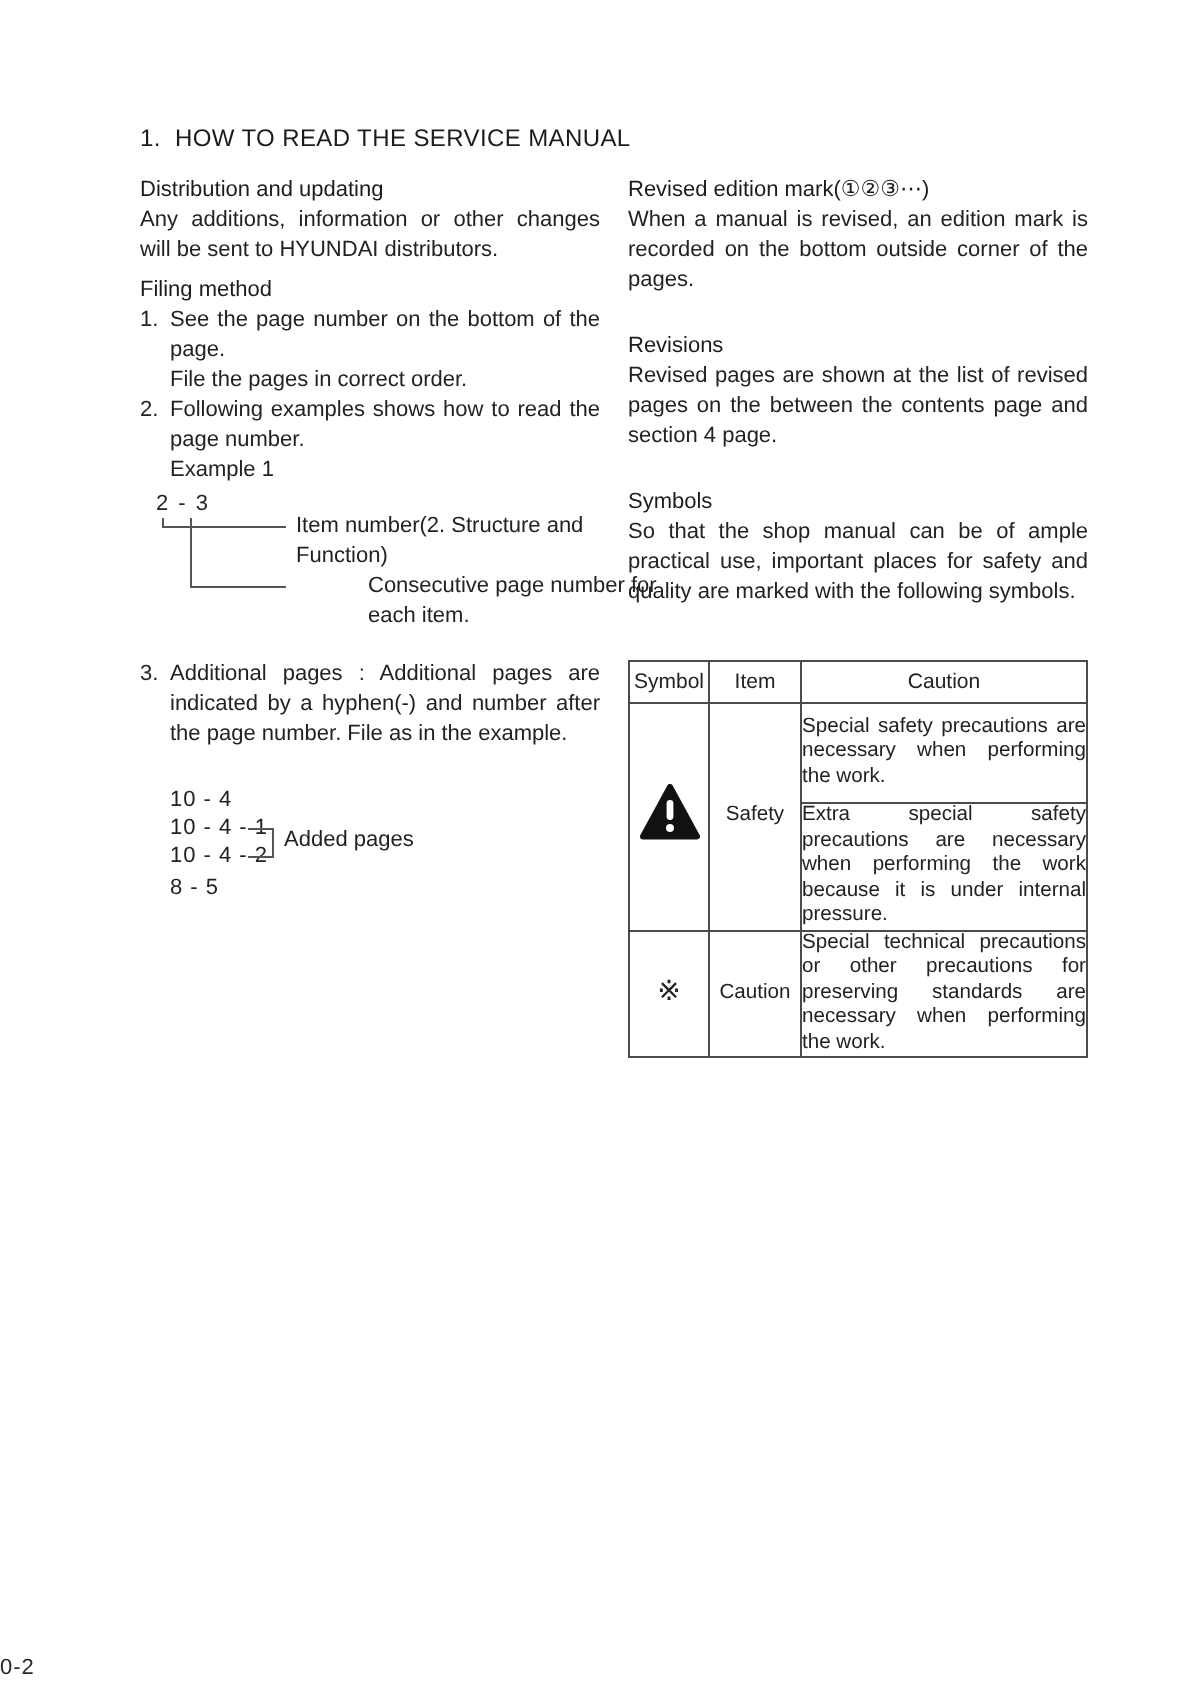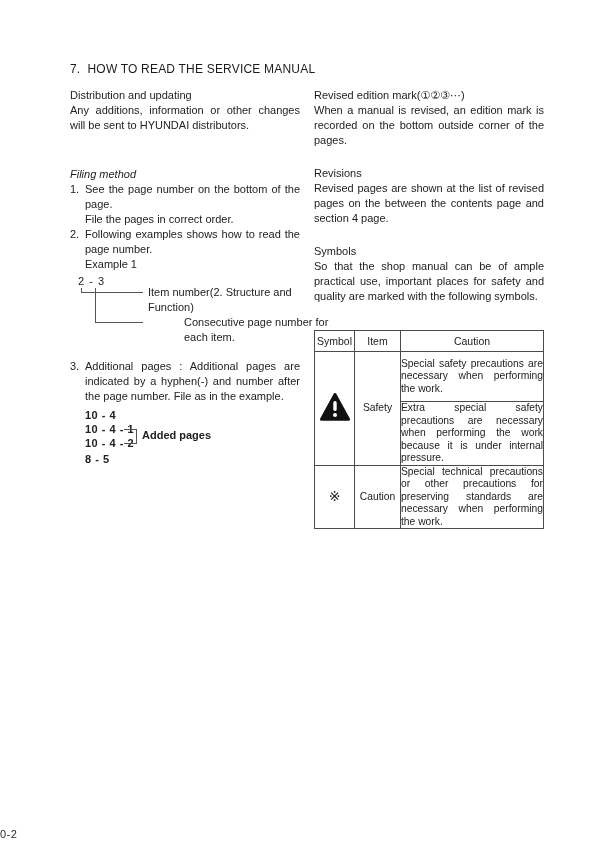--- a/index.html
+++ b/index.html
@@ -10,40 +10,40 @@
   }
   .main-heading{
     position:absolute;left:70px;top:62px;font-size:12px;letter-spacing:.2px;
     color:#1c1c1c;white-space:pre-wrap;
   }
   .col{position:absolute;top:88px;width:230px;font-size:11px;line-height:15px;}
   .col.left{left:70px;}
   .col.right{left:314px;}
   .subhead{font-size:11px;line-height:15px;color:#1c1c1c;margin:0;}
   p.body{margin:0;text-align:justify;}
-  .sp17{margin-top:34px;font-style:italic;}
+  .sp17{margin-top:5px;}
   .sp18{margin-top:18px;}
   .li{position:relative;padding-left:15px;margin-top:0;}
   .li .num{position:absolute;left:0;top:0;}
   .example-label{padding-left:15px;}
   
   .diagram1{position:relative;height:80px;margin-top:2px;}
   .d1-code{position:absolute;left:8px;top:0;letter-spacing:1px;}
   .dline{position:absolute;background:#555;}
   .d1-tick1{left:11px;top:14px;width:1px;height:5px;}
   .d1-h1{left:11px;top:18px;width:62px;height:1px;}
   .d1-v2{left:25px;top:14px;width:1px;height:35px;}
   .d1-h2{left:25px;top:48px;width:48px;height:1px;}
   .callout{position:absolute;left:78px;width:150px;line-height:15px;}
   .callout.c1{top:11px;}
   .callout.c2{top:41px;margin-left:36px;}
   
   .li3{margin-top:5px;}
   
-  .diagram2{position:relative;height:64px;margin-top:4px;font-weight:bold;}
+  .diagram2{position:relative;height:64px;margin-top:18px;}
   .pgnum{position:absolute;left:15px;letter-spacing:.5px;}
   .pg0{top:0;} .pg1{top:14px;} .pg2{top:28px;} .pg3{top:44px;}
   .d2-dash1{left:54px;top:21px;width:12px;height:1px;}
   .d2-dash2{left:54px;top:35px;width:12px;height:1px;}
   .d2-v{left:66px;top:21px;width:1px;height:15px;}
   .d2-label{position:absolute;left:72px;top:20px;}
   
   .rc-body{margin:0 0 0 0;text-align:justify;}
   
   table.symbols{
@@ -63,21 +63,21 @@
   .footer{
     position:absolute;left:0;top:828px;width:504px;text-align:left;
     font-size:11px;color:#2a2a2a;letter-spacing:.5px;
   }
 </style>
 </head>
 <body>
 
 <div class="page">
 
-  <div class="main-heading">7.  HOW TO READ THE SERVICE MANUAL</div>
+  <div class="main-heading">1.  HOW TO READ THE SERVICE MANUAL</div>
 
   <div class="col left">
 
     <div class="subhead">Distribution and updating</div>
     <p class="body">Any additions, information or other changes will be sent to HYUNDAI distributors.</p>
 
     <div class="subhead sp17">Filing method</div>
 
     <div class="li">
       <span class="num">1.</span>

